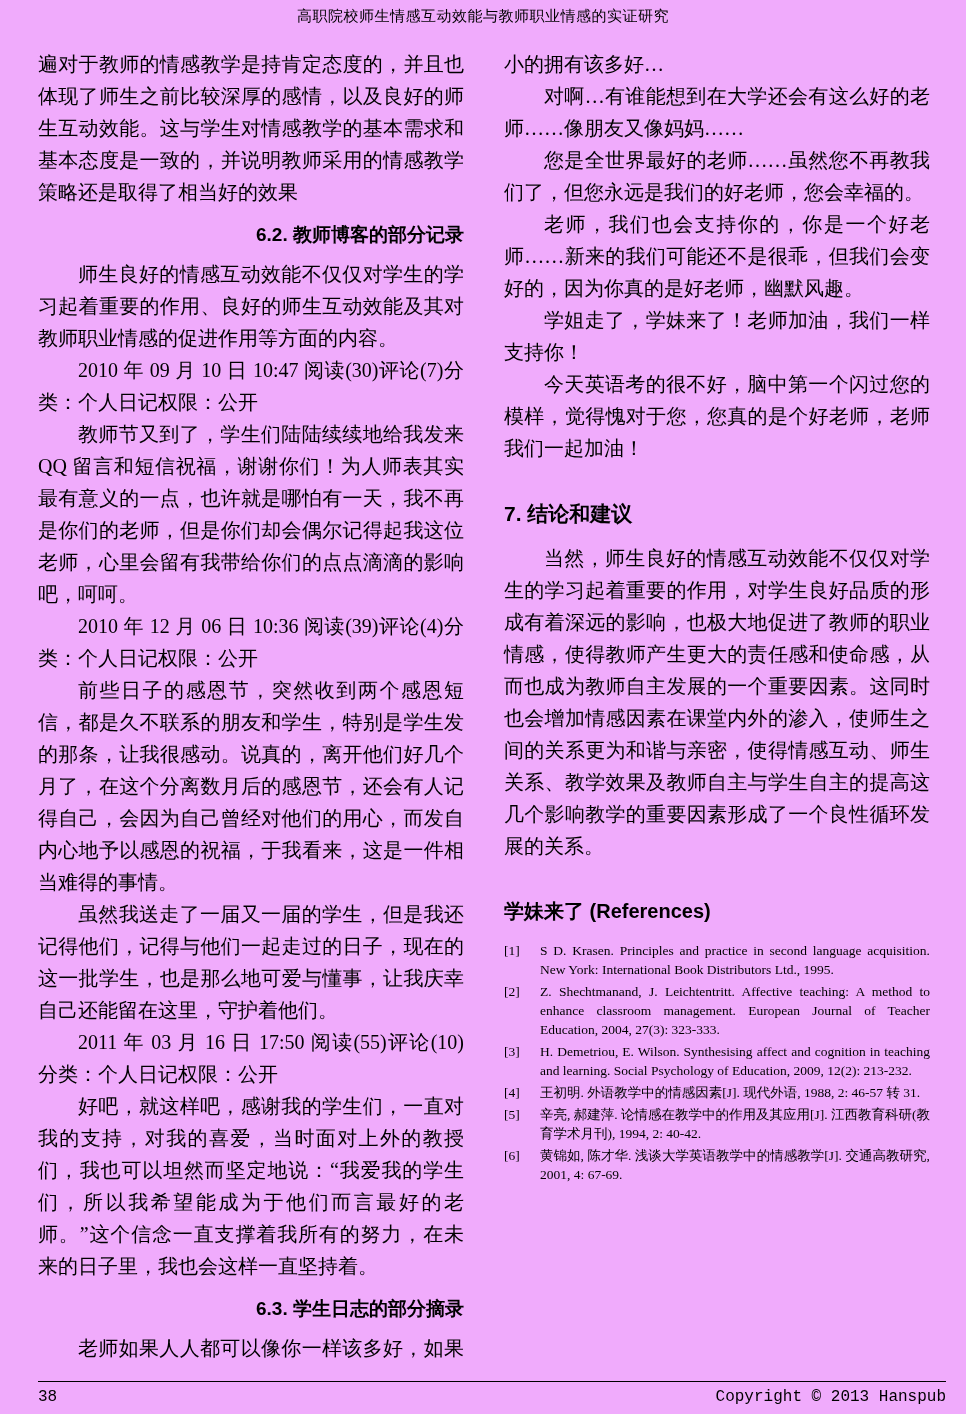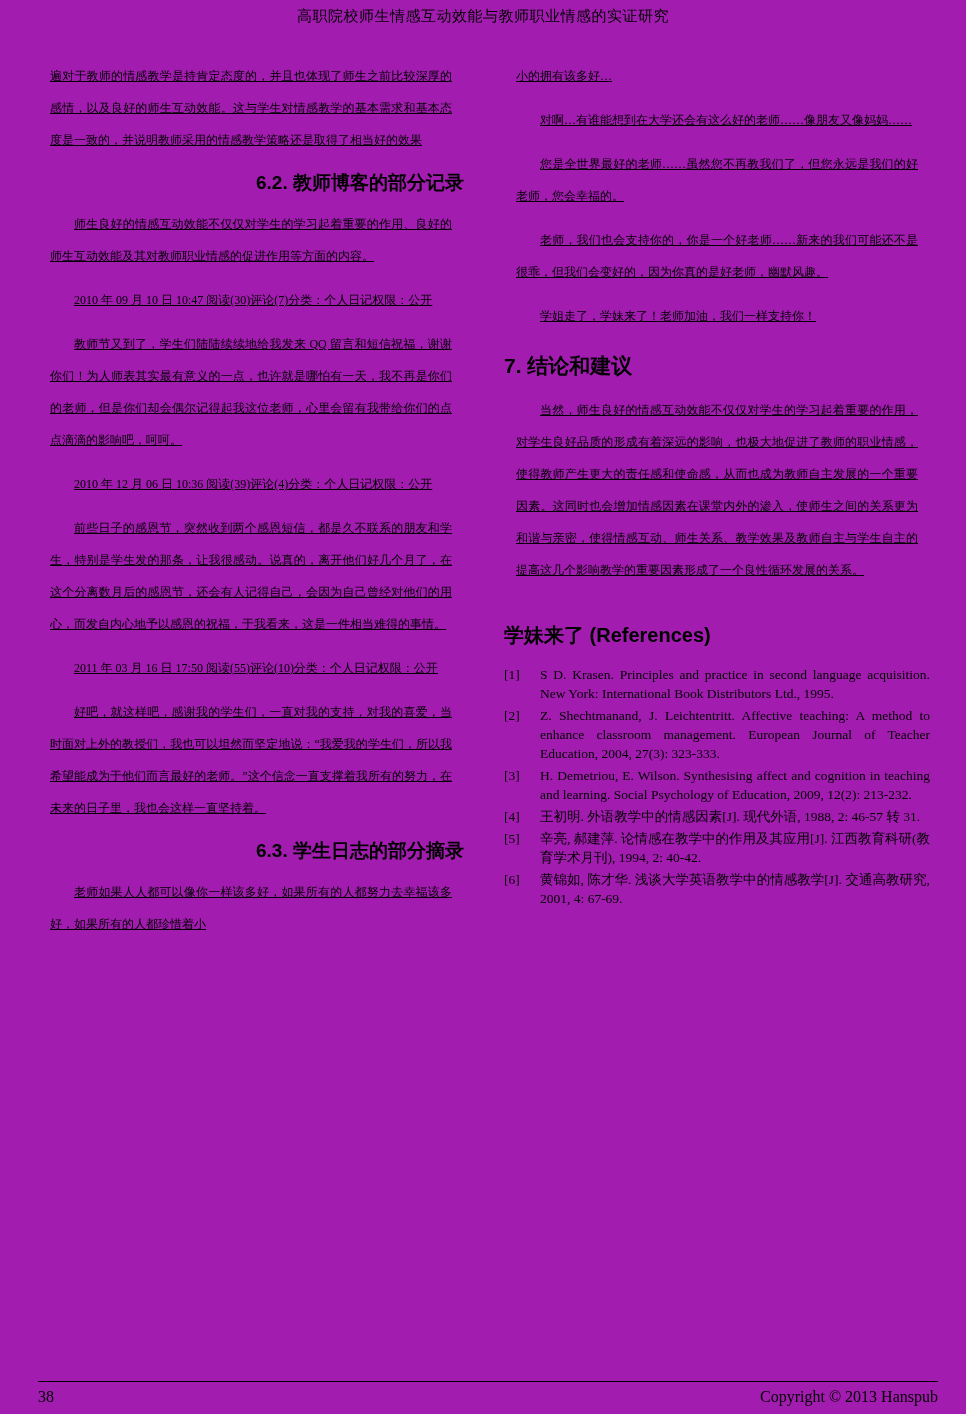--- a/index.html
+++ b/index.html
@@ -2,21 +2,21 @@
 <html><head>
 <meta charset="utf-8">
 <style>
   * { box-sizing: border-box; }
   html, body { margin: 0; padding: 0; background: #ffffff; }
   .page {
     position: relative;
     width: 966px;
     height: 1414px;
     margin: 0 auto;
-    background: #a21caf;
+    background: #f0abfc;
     color: #000000;
     font-family: "Liberation Serif", "DejaVu Serif", serif;
     overflow: hidden;
   }
   .running-head {
     position: absolute;
     top: 7px;
     left: 0;
     width: 100%;
     text-align: center;
@@ -28,61 +28,61 @@
     top: 48px;
     left: 38px;
     width: 892px;
     height: 1320px;
     display: flex;
     gap: 40px;
     overflow: hidden;
   }
   .col { width: 426px; }
   .col p {
-    margin: 12px;
-    font-size: 12px;
+    margin: 0;
+    font-size: 20px;
     line-height: 32px;
     text-align: justify;
-    text-decoration: underline;
   }
   .para { text-indent: 2em; }
   .para-cont { text-indent: 0; }
   .h-sub {
     font-family: "Liberation Sans", "DejaVu Sans", sans-serif;
     font-weight: bold;
     font-size: 19px;
     margin: 14px 0 10px 0;
     text-align: right;
   }
   .h-main {
     font-family: "Liberation Sans", "DejaVu Sans", sans-serif;
     font-weight: bold;
     font-size: 21px;
-    margin: 20px 0 14px 0;
+    margin: 36px 0 14px 0;
   }
   .h-refs {
     font-family: "Liberation Sans", "DejaVu Sans", sans-serif;
     font-weight: bold;
     font-size: 20px;
     margin: 36px 0 16px 0;
   }
   .ref-list { margin-top: 4px; }
   .ref {
     display: flex;
     font-size: 13.5px;
     line-height: 19px;
     margin-bottom: 3px;
   }
   .ref-num { flex: 0 0 36px; }
   .ref-text { flex: 1; text-align: justify; }
   .footer {
     position: absolute;
     left: 38px;
-    right: 28px;
+    right: 20px;
     bottom: 8px;
+    font-family: Liberation Mono, monospace;
   }
   .footer-line {
     border-top: 1.5px solid #000000;
     margin-bottom: 6px;
   }
   .footer-row {
     display: flex;
     justify-content: space-between;
     align-items: baseline;
     font-size: 16px;
@@ -98,32 +98,34 @@
   <div class="content">
 
     <div class="col">
       <p class="para-cont">遍对于教师的情感教学是持肯定态度的，并且也体现了师生之前比较深厚的感情，以及良好的师生互动效能。这与学生对情感教学的基本需求和基本态度是一致的，并说明教师采用的情感教学策略还是取得了相当好的效果</p>
       <div class="h-sub">6.2. 教师博客的部分记录</div>
       <p class="para">师生良好的情感互动效能不仅仅对学生的学习起着重要的作用、良好的师生互动效能及其对教师职业情感的促进作用等方面的内容。</p>
       <p class="para">2010 年 09 月 10 日 10:47 阅读(30)评论(7)分类：个人日记权限：公开</p>
       <p class="para">教师节又到了，学生们陆陆续续地给我发来 QQ 留言和短信祝福，谢谢你们！为人师表其实最有意义的一点，也许就是哪怕有一天，我不再是你们的老师，但是你们却会偶尔记得起我这位老师，心里会留有我带给你们的点点滴滴的影响吧，呵呵。</p>
       <p class="para">2010 年 12 月 06 日 10:36 阅读(39)评论(4)分类：个人日记权限：公开</p>
       <p class="para">前些日子的感恩节，突然收到两个感恩短信，都是久不联系的朋友和学生，特别是学生发的那条，让我很感动。说真的，离开他们好几个月了，在这个分离数月后的感恩节，还会有人记得自己，会因为自己曾经对他们的用心，而发自内心地予以感恩的祝福，于我看来，这是一件相当难得的事情。</p>
+      <p class="para">虽然我送走了一届又一届的学生，但是我还记得他们，记得与他们一起走过的日子，现在的这一批学生，也是那么地可爱与懂事，让我庆幸自己还能留在这里，守护着他们。</p>
       <p class="para">2011 年 03 月 16 日 17:50 阅读(55)评论(10)分类：个人日记权限：公开</p>
       <p class="para">好吧，就这样吧，感谢我的学生们，一直对我的支持，对我的喜爱，当时面对上外的教授们，我也可以坦然而坚定地说：“我爱我的学生们，所以我希望能成为于他们而言最好的老师。”这个信念一直支撑着我所有的努力，在未来的日子里，我也会这样一直坚持着。</p>
       <div class="h-sub">6.3. 学生日志的部分摘录</div>
       <p class="para">老师如果人人都可以像你一样该多好，如果所有的人都努力去幸福该多好，如果所有的人都珍惜着小</p>
     </div>
 
     <div class="col">
       <p class="para-cont">小的拥有该多好…</p>
       <p class="para">对啊…有谁能想到在大学还会有这么好的老师……像朋友又像妈妈……</p>
       <p class="para">您是全世界最好的老师……虽然您不再教我们了，但您永远是我们的好老师，您会幸福的。</p>
       <p class="para">老师，我们也会支持你的，你是一个好老师……新来的我们可能还不是很乖，但我们会变好的，因为你真的是好老师，幽默风趣。</p>
       <p class="para">学姐走了，学妹来了！老师加油，我们一样支持你！</p>
+      <p class="para">今天英语考的很不好，脑中第一个闪过您的模样，觉得愧对于您，您真的是个好老师，老师我们一起加油！</p>
       <div class="h-main">7. 结论和建议</div>
       <p class="para">当然，师生良好的情感互动效能不仅仅对学生的学习起着重要的作用，对学生良好品质的形成有着深远的影响，也极大地促进了教师的职业情感，使得教师产生更大的责任感和使命感，从而也成为教师自主发展的一个重要因素。这同时也会增加情感因素在课堂内外的渗入，使师生之间的关系更为和谐与亲密，使得情感互动、师生关系、教学效果及教师自主与学生自主的提高这几个影响教学的重要因素形成了一个良性循环发展的关系。</p>
       <div class="h-refs">学妹来了  (References)</div>
       <div class="ref-list">
         <div class="ref">
           <span class="ref-num">[1]</span>
           <span class="ref-text">S D. Krasen. Principles and practice in second language acquisition. New York: International Book Distributors Ltd., 1995.</span>
         </div>
         <div class="ref">
           <span class="ref-num">[2]</span>

